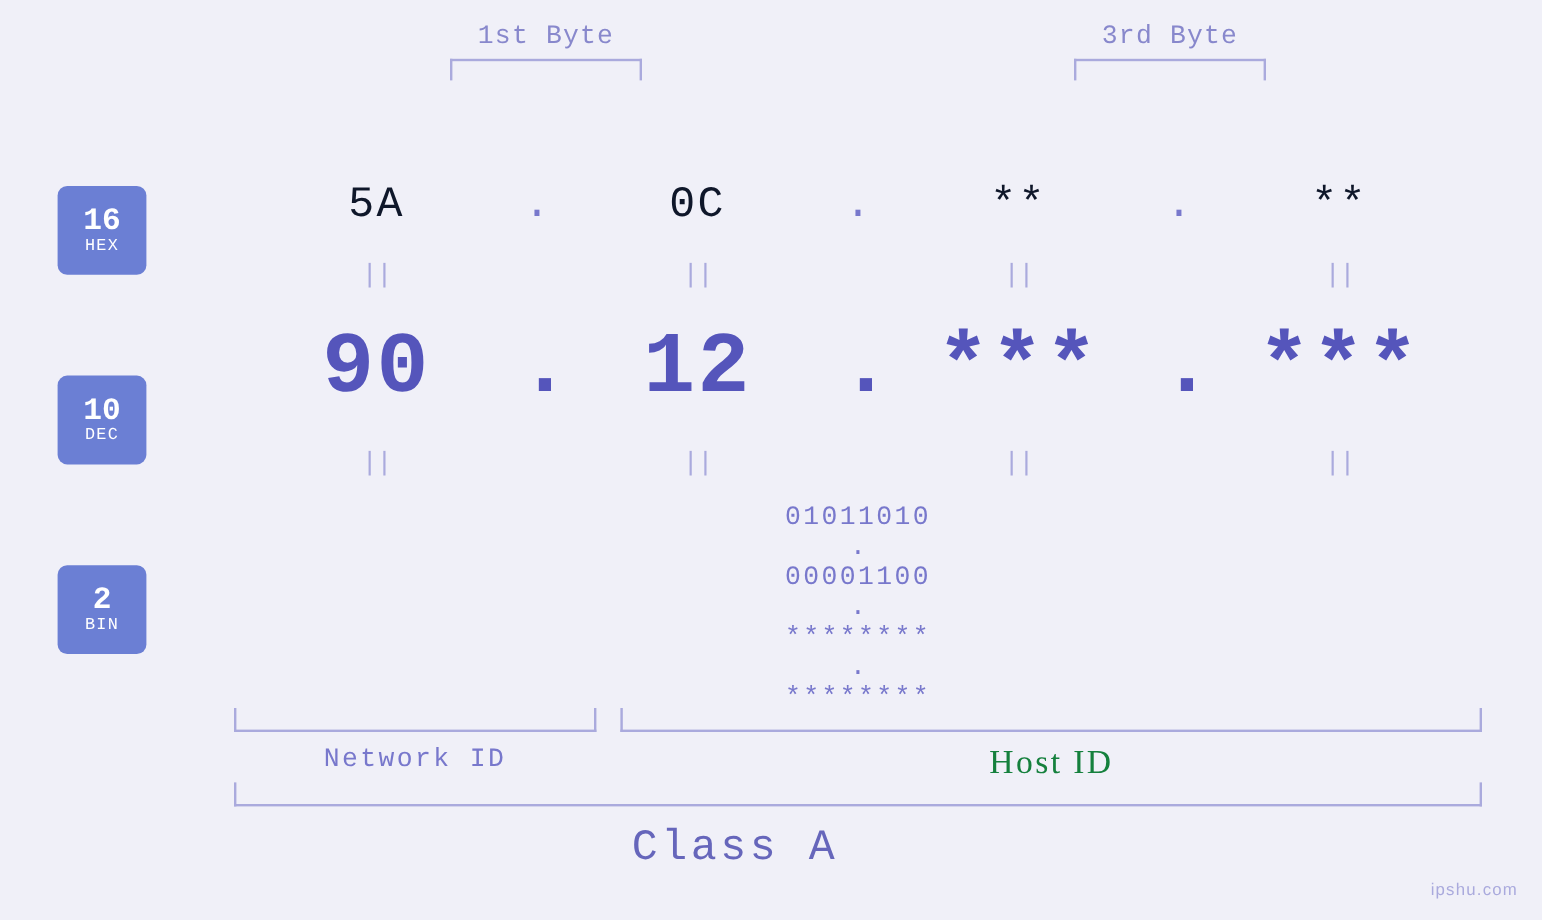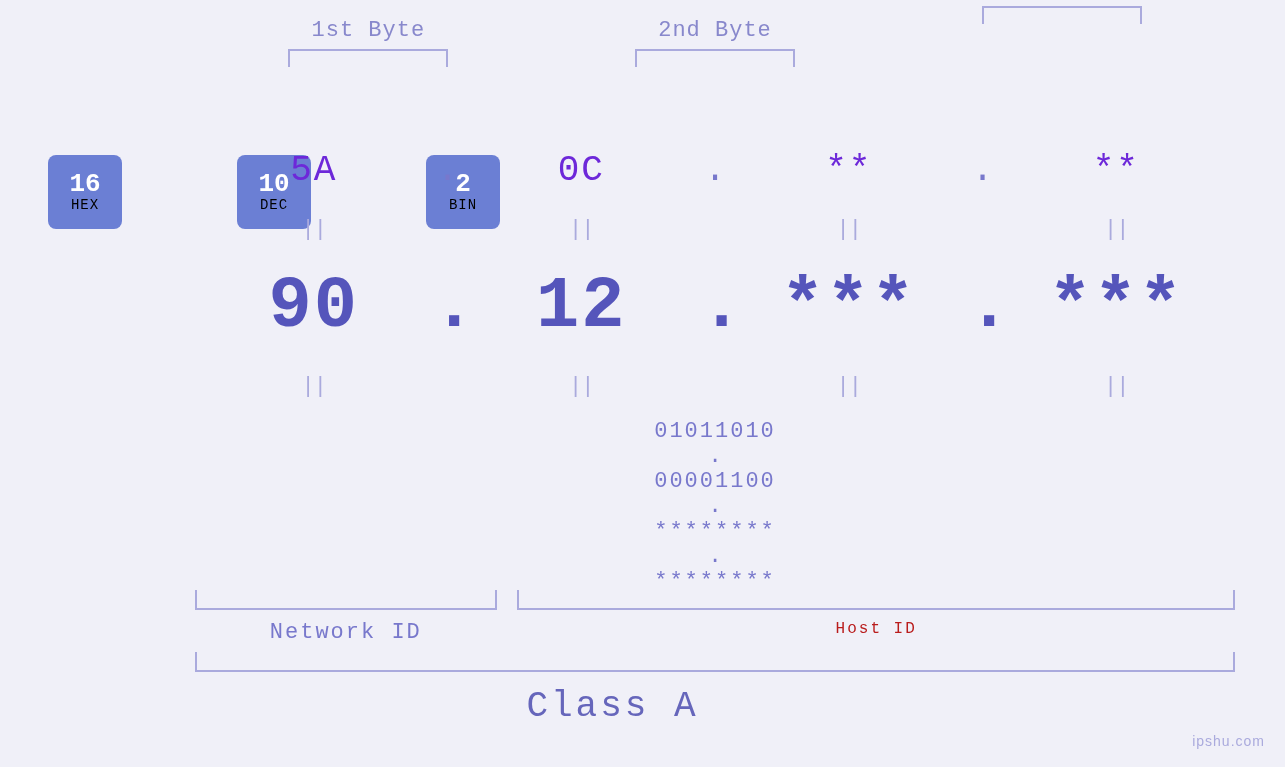--- a/index.html
+++ b/index.html
@@ -35,22 +35,22 @@
       text-align: center;
       letter-spacing: 1px;
     }
 
     
     .labels-column {
       position: absolute;
       left: 48px;
       top: 155px;
       display: flex;
-      flex-direction: row;
-      gap: 115px;
+      flex-direction: column;
+      gap: 84px;
     }
 
     .label-box {
       width: 74px;
       height: 74px;
       background: #6b7fd4;
       border-radius: 8px;
       display: flex;
       flex-direction: column;
       align-items: center;
@@ -58,21 +58,21 @@
     }
 
     .label-num {
       color: white;
       font-size: 26px;
       font-weight: bold;
       line-height: 1;
     }
 
     .label-base {
-      color: #000000;
+      color: #ffffff;
       font-size: 14px;
       font-weight: normal;
       letter-spacing: 1px;
     }
 
     
     .rows-area {
       position: absolute;
       top: 100px;
       left: 195px;
@@ -83,21 +83,21 @@
     .hex-row {
       display: flex;
       align-items: center;
       height: 80px;
       margin-top: 30px;
     }
 
     .hex-val {
       flex: 1;
       text-align: center;
-      color: #6d28d9;
+      color: #0f172a;
       font-size: 36px;
       letter-spacing: 2px;
     }
 
     .dot-sep {
       color: #7878cc;
       font-size: 36px;
       width: 30px;
       text-align: center;
     }
@@ -180,24 +180,21 @@
 <body>
 
 <div class="main-container">
 
   <div style="position:absolute; top:0; left:195px; right:50px; display:flex;">
     <div class="byte-col">
       <div class="byte-header">1st Byte</div>
       <div style="width:160px; border-top:2px solid #aaaadd; border-left:2px solid #aaaadd; border-right:2px solid #aaaadd; height:18px; margin-top:6px;"></div>
     </div>
     <div class="byte-col">
-      <div class="byte-header">2nd Byte</div>
-      <div style="width:160px; border-top:2px solid #aaaadd; border-left:2px solid #aaaadd; border-right:2px solid #aaaadd; height:18px; margin-top:6px;"></div>
-    </div>
-    <div class="byte-col">
+      <div class="byte-header">3rd Byte</div>
       <div style="width:160px; border-top:2px solid #aaaadd; border-left:2px solid #aaaadd; border-right:2px solid #aaaadd; height:18px; margin-top:6px;"></div>
     </div>
   </div>
 
   <div class="labels-column">
     <div class="label-box">
       <span class="label-num">16</span>
       <span class="label-base">HEX</span>
     </div>
     <div class="label-box">
@@ -269,21 +266,21 @@
     <div style="width:29%; border-bottom:2px solid #aaaadd; border-left:2px solid #aaaadd; border-right:2px solid #aaaadd; height:20px;"></div>
 
     <div style="width:2%;"></div>
 
     <div style="flex:1; border-bottom:2px solid #aaaadd; border-left:2px solid #aaaadd; border-right:2px solid #aaaadd; height:20px;"></div>
   </div>
 
   <div style="position:absolute; top:620px; left:195px; right:50px; display:flex;">
     <div style="width:29%; text-align:center; color:#7878cc; font-size:22px; letter-spacing:2px; font-family:'Courier New',Courier,monospace;">Network ID</div>
     <div style="width:2%;"></div>
-    <div style="flex:1; text-align:center; color:#b91c1c; font-size:16px; letter-spacing:2px; font-family:Liberation Mono, monospace;">Host ID</div>
+    <div style="flex:1; text-align:center; color:#15803d; font-size:28px; letter-spacing:2px; font-family:Liberation Serif, serif;">Host ID</div>
   </div>
 
   <div style="position:absolute; bottom:95px; left:195px; right:50px; border-bottom:2px solid #aaaadd; border-left:2px solid #aaaadd; border-right:2px solid #aaaadd; height:20px;"></div>
 
   <div style="position:absolute; bottom:40px; left:0; right:60px; text-align:center;">
     <span style="color:#6666bb; font-size:36px; letter-spacing:3px; font-family:'Courier New',Courier,monospace;">Class A</span>
   </div>
 
   <div style="position:absolute; bottom:18px; right:20px; color:#aaaadd; font-size:14px; letter-spacing:1px; font-family:Arial,sans-serif;">ipshu.com</div>
 

